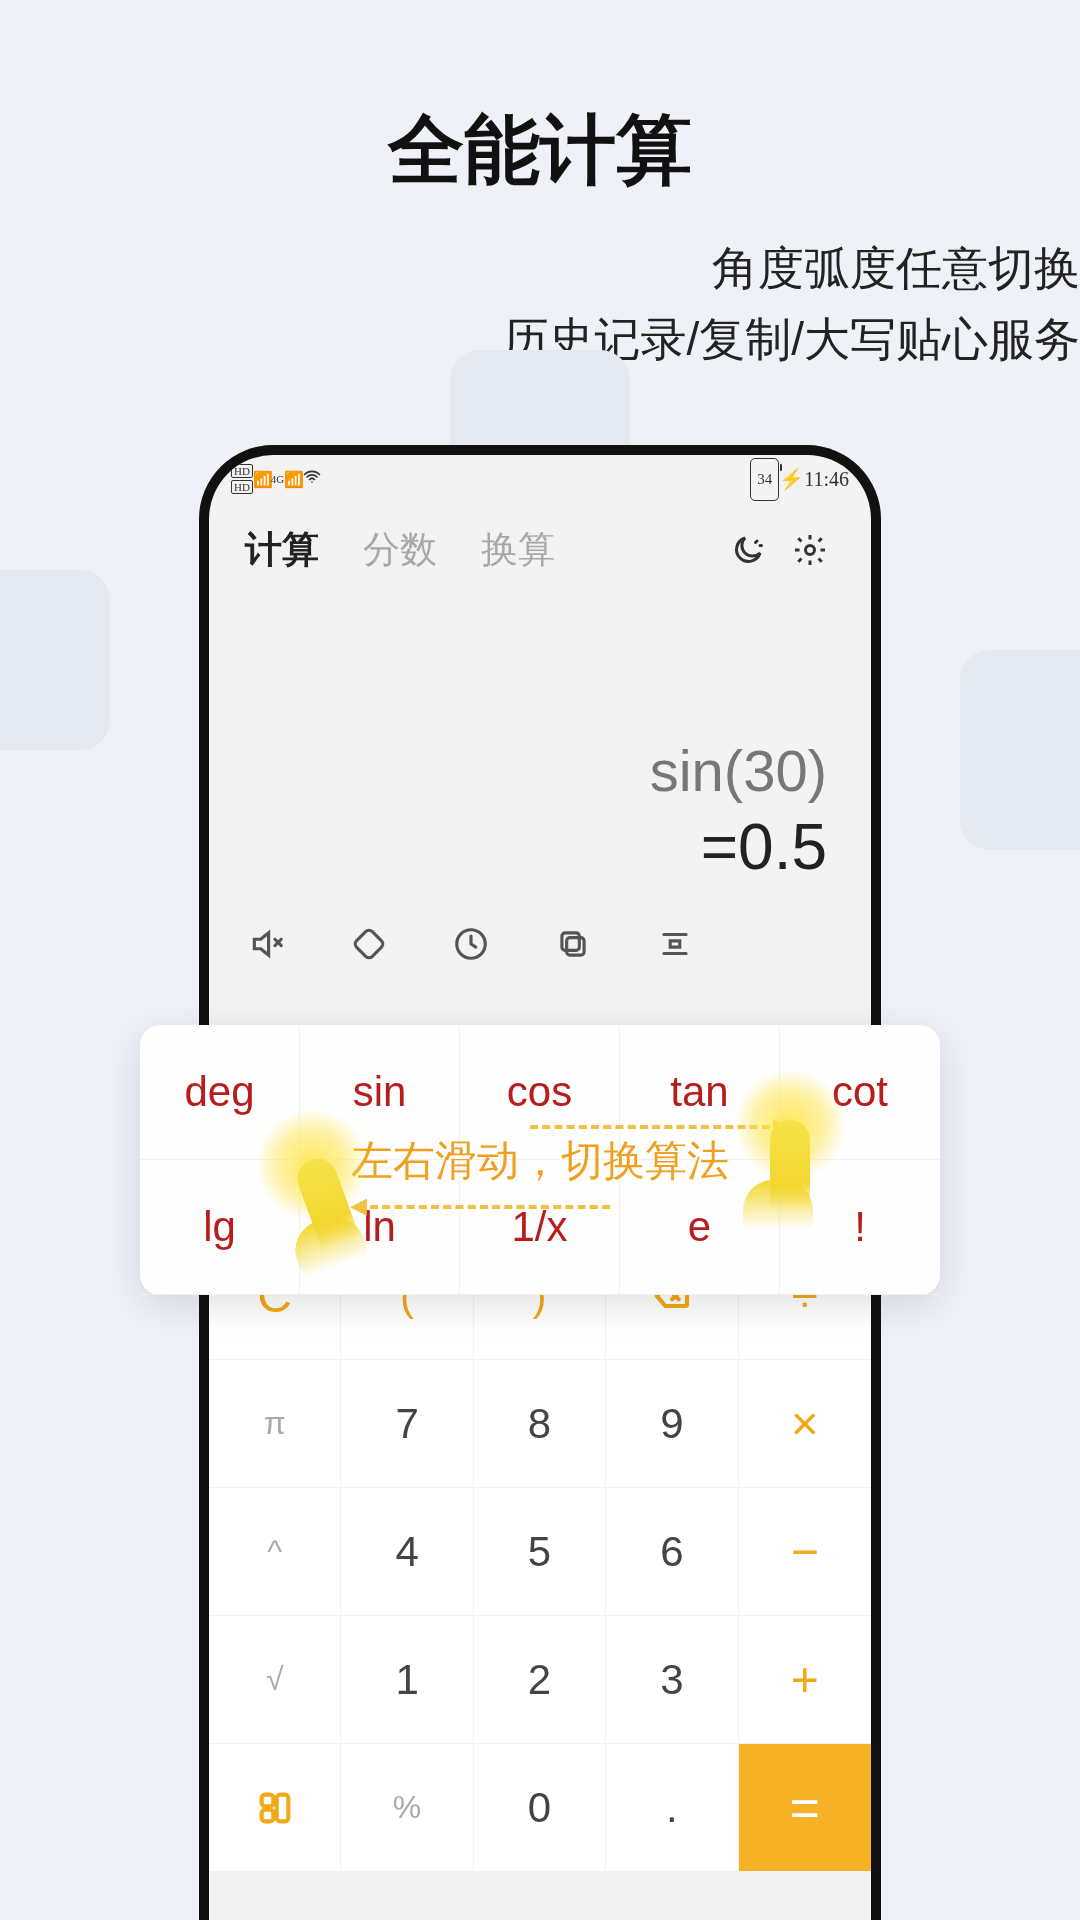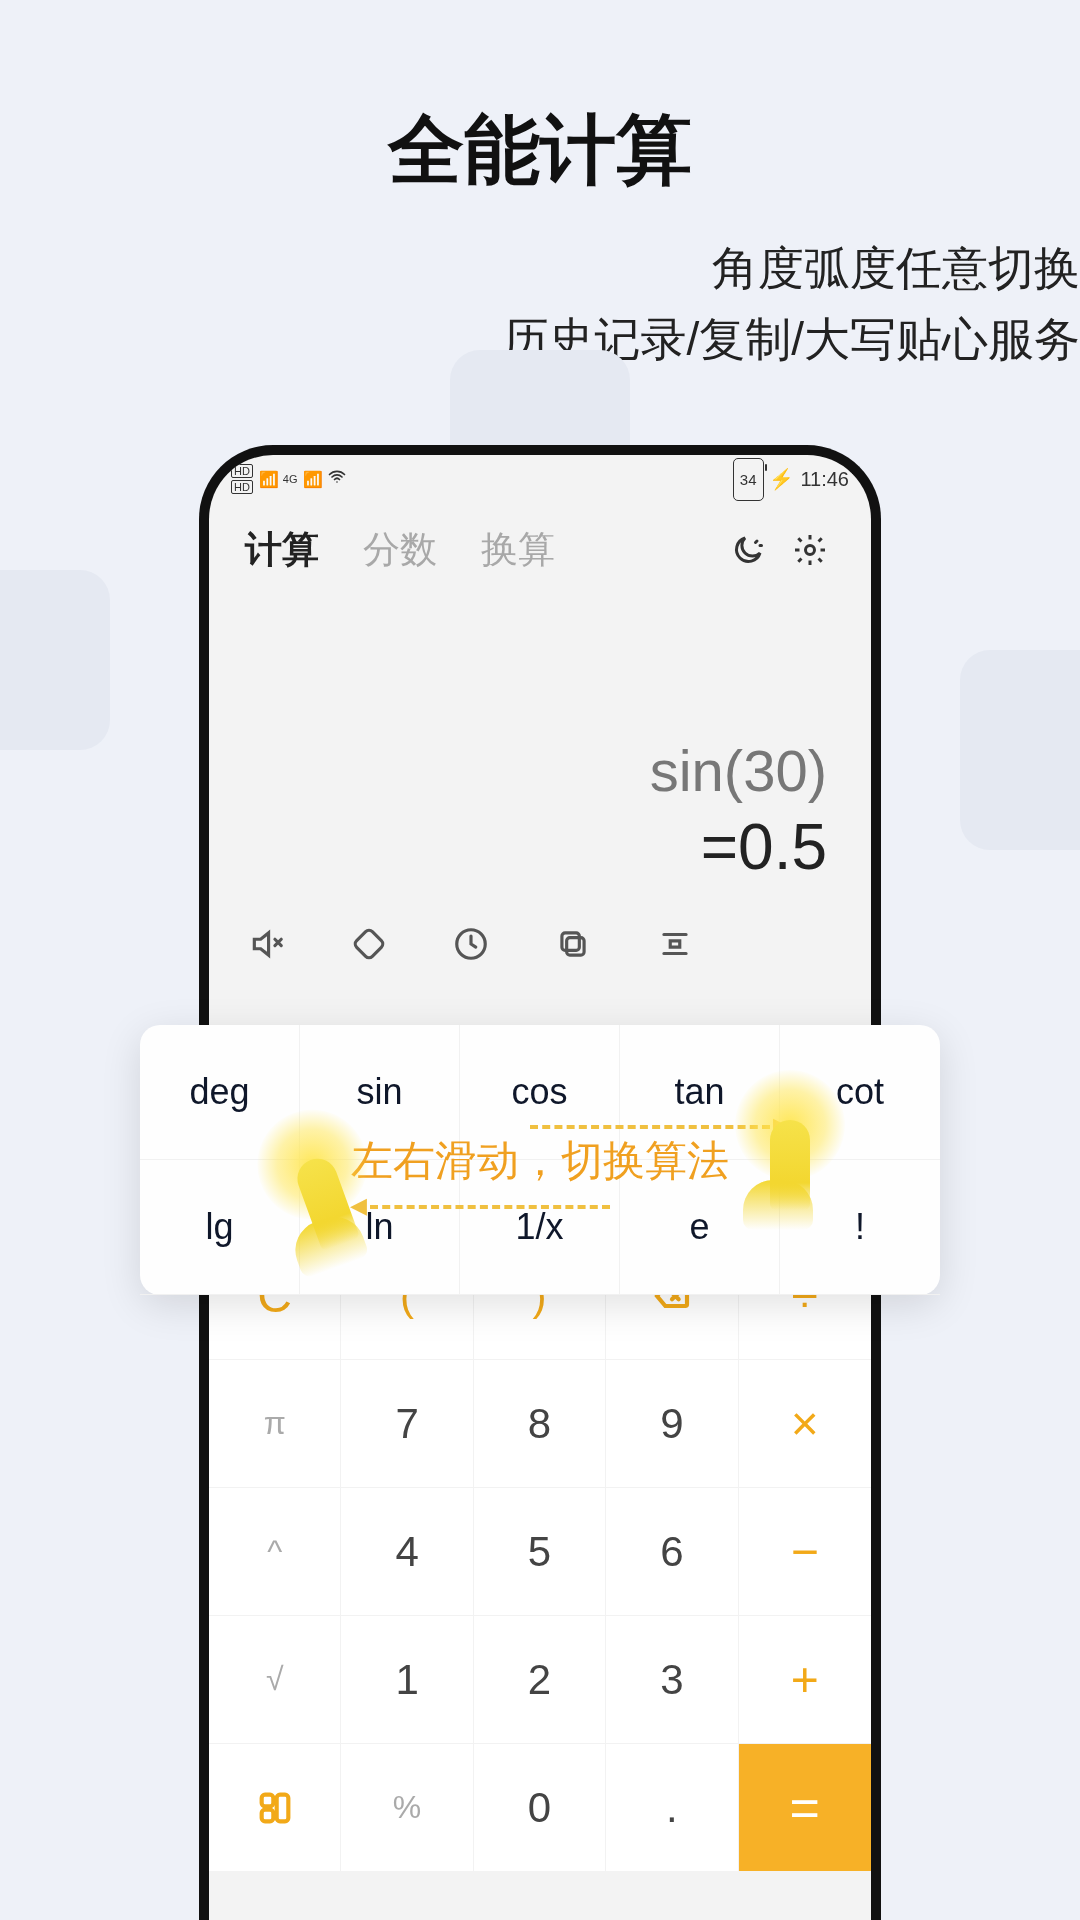--- a/index.html
+++ b/index.html
@@ -50,21 +50,21 @@
 
 .statusbar {
   height: 48px;
   display: flex;
   align-items: center;
   justify-content: space-between;
   padding: 0 22px;
   font-size: 20px;
   color: #333;
 }
-.statusbar .left, .statusbar .right { display: flex; align-items: center; gap: 6px; }
+.statusbar .left, .statusbar .right { display: flex; align-items: center; gap: 0; font-family: Liberation Serif, serif; }
 .hd-badge { font-size: 11px; border: 1px solid #333; padding: 0 2px; border-radius: 2px; line-height: 1.1; }
 .sig { font-size: 16px; letter-spacing: -2px; }
 .batt { border: 1.5px solid #333; border-radius: 5px; padding: 12px 6px; font-size: 15px; position: relative; }
 .batt::after { content: ""; position: absolute; right: -4px; top: 5px; width: 2px; height: 7px; background: #333; border-radius: 1px; }
 
 .tabs {
   height: 94px;
   display: flex;
   align-items: center;
   padding: 0 36px;
@@ -108,22 +108,22 @@
 }
 .sci-row {
   display: grid;
   grid-template-columns: repeat(5, 1fr);
 }
 .sci-cell {
   height: 135px;
   display: flex;
   align-items: center;
   justify-content: center;
-  font-size: 36px;
-  color: #0f172a;
+  font-size: 42px;
+  color: #b91c1c;
   border-right: 1px solid #f1f1f1;
   border-bottom: 1px solid #f1f1f1;
 }
 .sci-cell:last-child { border-right: none; }
 .sci-panel .sci-row:last-child .sci-cell { border-bottom: none; }
 
 .hint {
   position: absolute;
   left: 0; right: 0;
   top: 108px;

